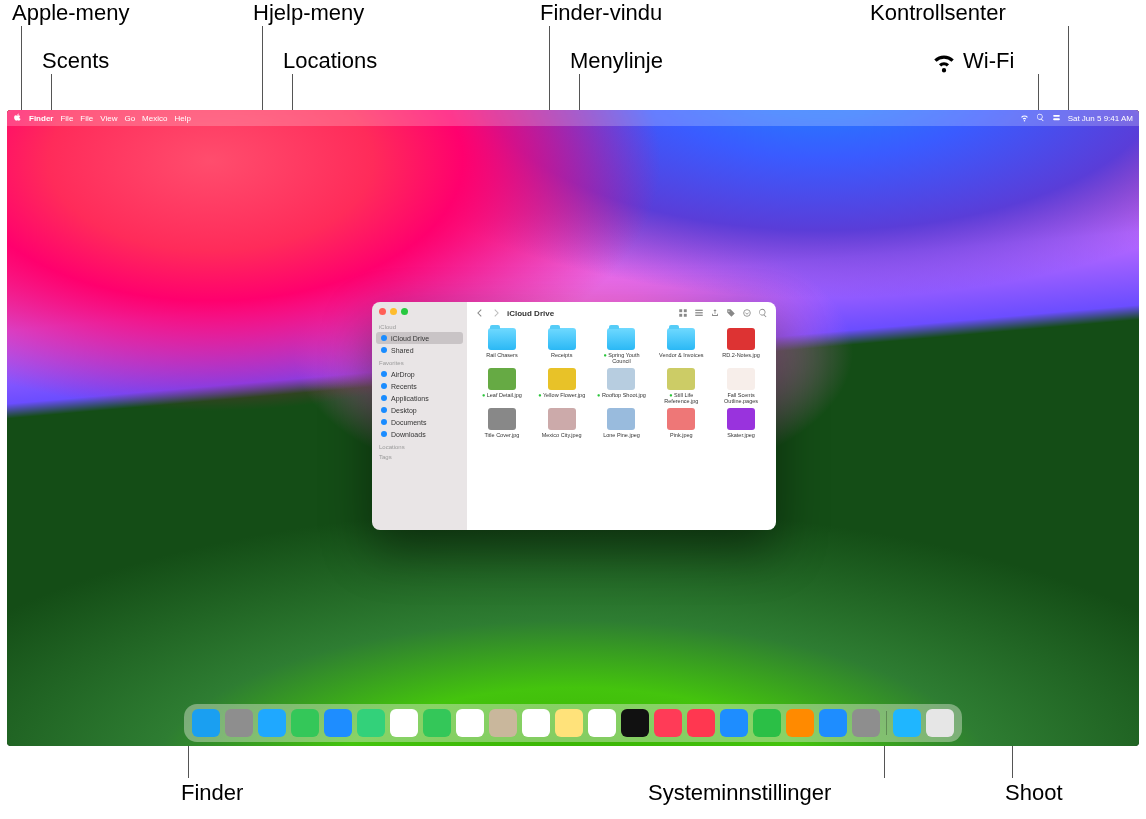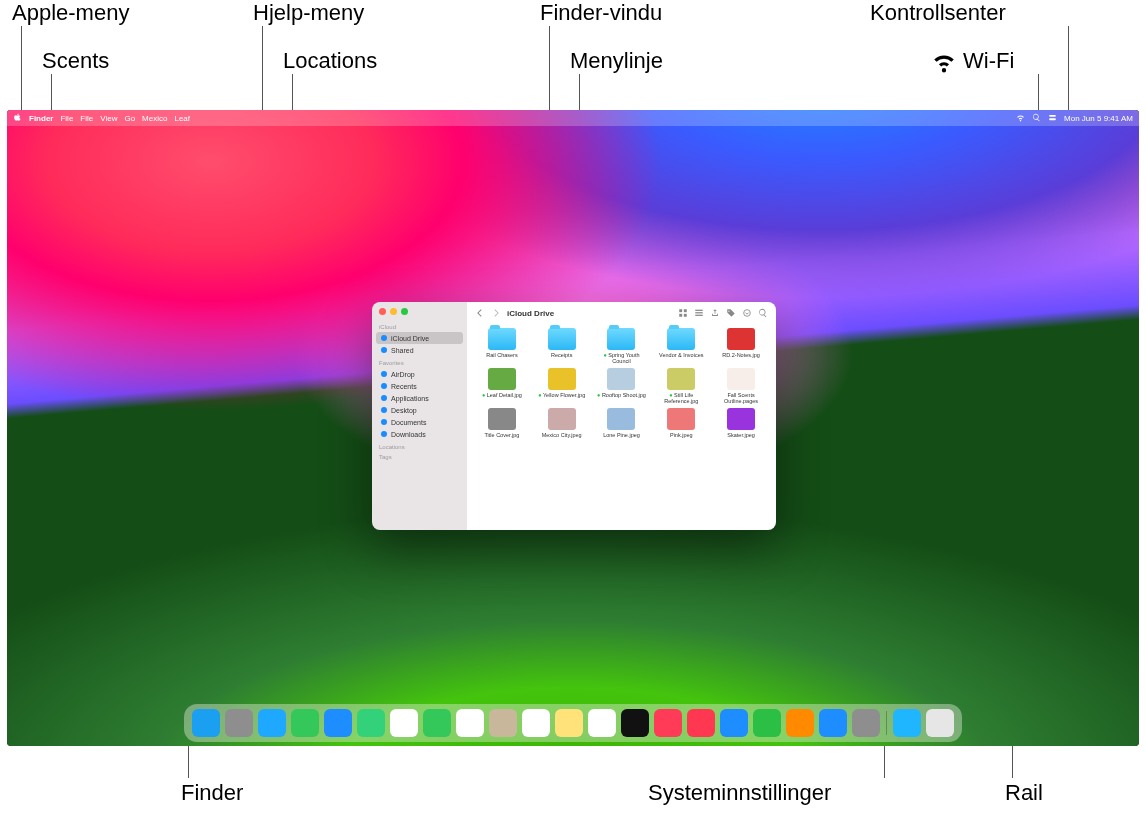--- a/index.html
+++ b/index.html
@@ -107,21 +107,21 @@
 <div class="callout" style="left:570px; top:48px;">Menylinje</div>
 <div class="callout" style="left:870px; top:0px;">Kontrollsenter</div>
 <div class="callout" style="left:931px; top:48px; display:flex; align-items:center; gap:6px;">
   <svg viewBox="0 0 24 24" width="26" height="26">
       <path fill="#000" d="M12 18.5a2 2 0 100 4 2 2 0 000-4zm-4.7-3.6a7 7 0 019.4 0l-2.1 2.1a4 4 0 00-5.2 0zM3 10.6a13 13 0 0118 0l-2.1 2.1a10 10 0 00-13.8 0z"></path>
     </svg>
   <span>Wi-Fi</span>
 </div>
 <div class="callout" style="left:181px; top:780px;">Finder</div>
 <div class="callout" style="left:648px; top:780px;">Systeminnstillinger</div>
-<div class="callout" style="left:1005px; top:780px;">Rail</div>
+<div class="callout" style="left:1005px; top:780px;">Shoot</div>
 
 <div class="line" style="left:21px; top:26px; width:1px; height:94px;"></div>
 <div class="line" style="left:51px; top:74px; width:1px; height:46px;"></div>
 <div class="line" style="left:262px; top:26px; width:1px; height:94px;"></div>
 <div class="line" style="left:292px; top:74px; width:1px; height:100px;"></div>
 <div class="line" style="left:549px; top:26px; width:1px; height:278px;"></div>
 <div class="line" style="left:579px; top:74px; width:1px; height:46px;"></div>
 <div class="line" style="left:1038px; top:74px; width:1px; height:46px;"></div>
 <div class="line" style="left:1068px; top:26px; width:1px; height:94px;"></div>
 <div class="line" style="left:188px; top:744px; width:1px; height:34px;"></div>
@@ -135,34 +135,34 @@
     <span><svg viewBox="0 0 16 16">
           <path d="M11.2 8.5c0-1.9 1.5-2.7 1.6-2.8-0.9-1.3-2.2-1.5-2.7-1.5-1.1-.1-2.2.7-2.8.7s-1.5-.7-2.5-.7C3.5 4.3 2 5.5 2 8c0 1.5.5 3 1.3 4 .6.8 1.3 1.7 2.3 1.6.9 0 1.3-.6 2.4-.6s1.4.6 2.4.6c1 0 1.7-.8 2.3-1.7.5-.7.7-1.3.8-1.4-1.9-.7-2.3-2-2.3-2zM9.6 3.1C10.1 2.5 10.4 1.7 10.3 1c-.7 0-1.5.5-2 1.1C7.9 2.6 7.5 3.5 7.6 4.2c.8.1 1.6-.5 2-1.1z"></path>
         </svg></span>
     <span class="mi" style="font-weight:600;">Finder</span>
     <span id="menuitems" style="display: inline-flex; gap: 7px;">
         <span class="mi">File</span>
         <span class="mi">File</span>
         <span class="mi">View</span>
         <span class="mi">Go</span>
         <span class="mi">Mexico</span>
-        <span class="mi">Leaf</span>
+        <span class="mi">Help</span>
       </span>
     <span class="spacer"></span>
     <span><svg viewBox="0 0 24 24">
           <path d="M12 18.5a2 2 0 100 4 2 2 0 000-4zm-4.7-3.6a7 7 0 019.4 0l-2.1 2.1a4 4 0 00-5.2 0zM3 10.6a13 13 0 0118 0l-2.1 2.1a10 10 0 00-13.8 0z"></path>
         </svg></span>
     <span><svg viewBox="0 0 24 24">
           <path d="M10 2a8 8 0 015.3 13.9l5 5-1.4 1.4-5-5A8 8 0 1110 2zm0 2a6 6 0 100 12 6 6 0 000-12z"></path>
         </svg></span>
     <span><svg viewBox="0 0 24 24">
           <rect x="3" y="5" width="18" height="5" rx="2.5"></rect>
           <rect x="3" y="14" width="18" height="5" rx="2.5"></rect>
         </svg></span>
-    <span class="mi">Mon Jun 5  9:41 AM</span>
+    <span class="mi">Sat Jun 5  9:41 AM</span>
   </div>
 
   <div class="finder-window">
     <div class="fw-sidebar">
       <div class="fw-traffic">
         <div class="tl r"></div>
         <div class="tl y"></div>
         <div class="tl g"></div>
       </div>
       <div id="sidebar-sections">

